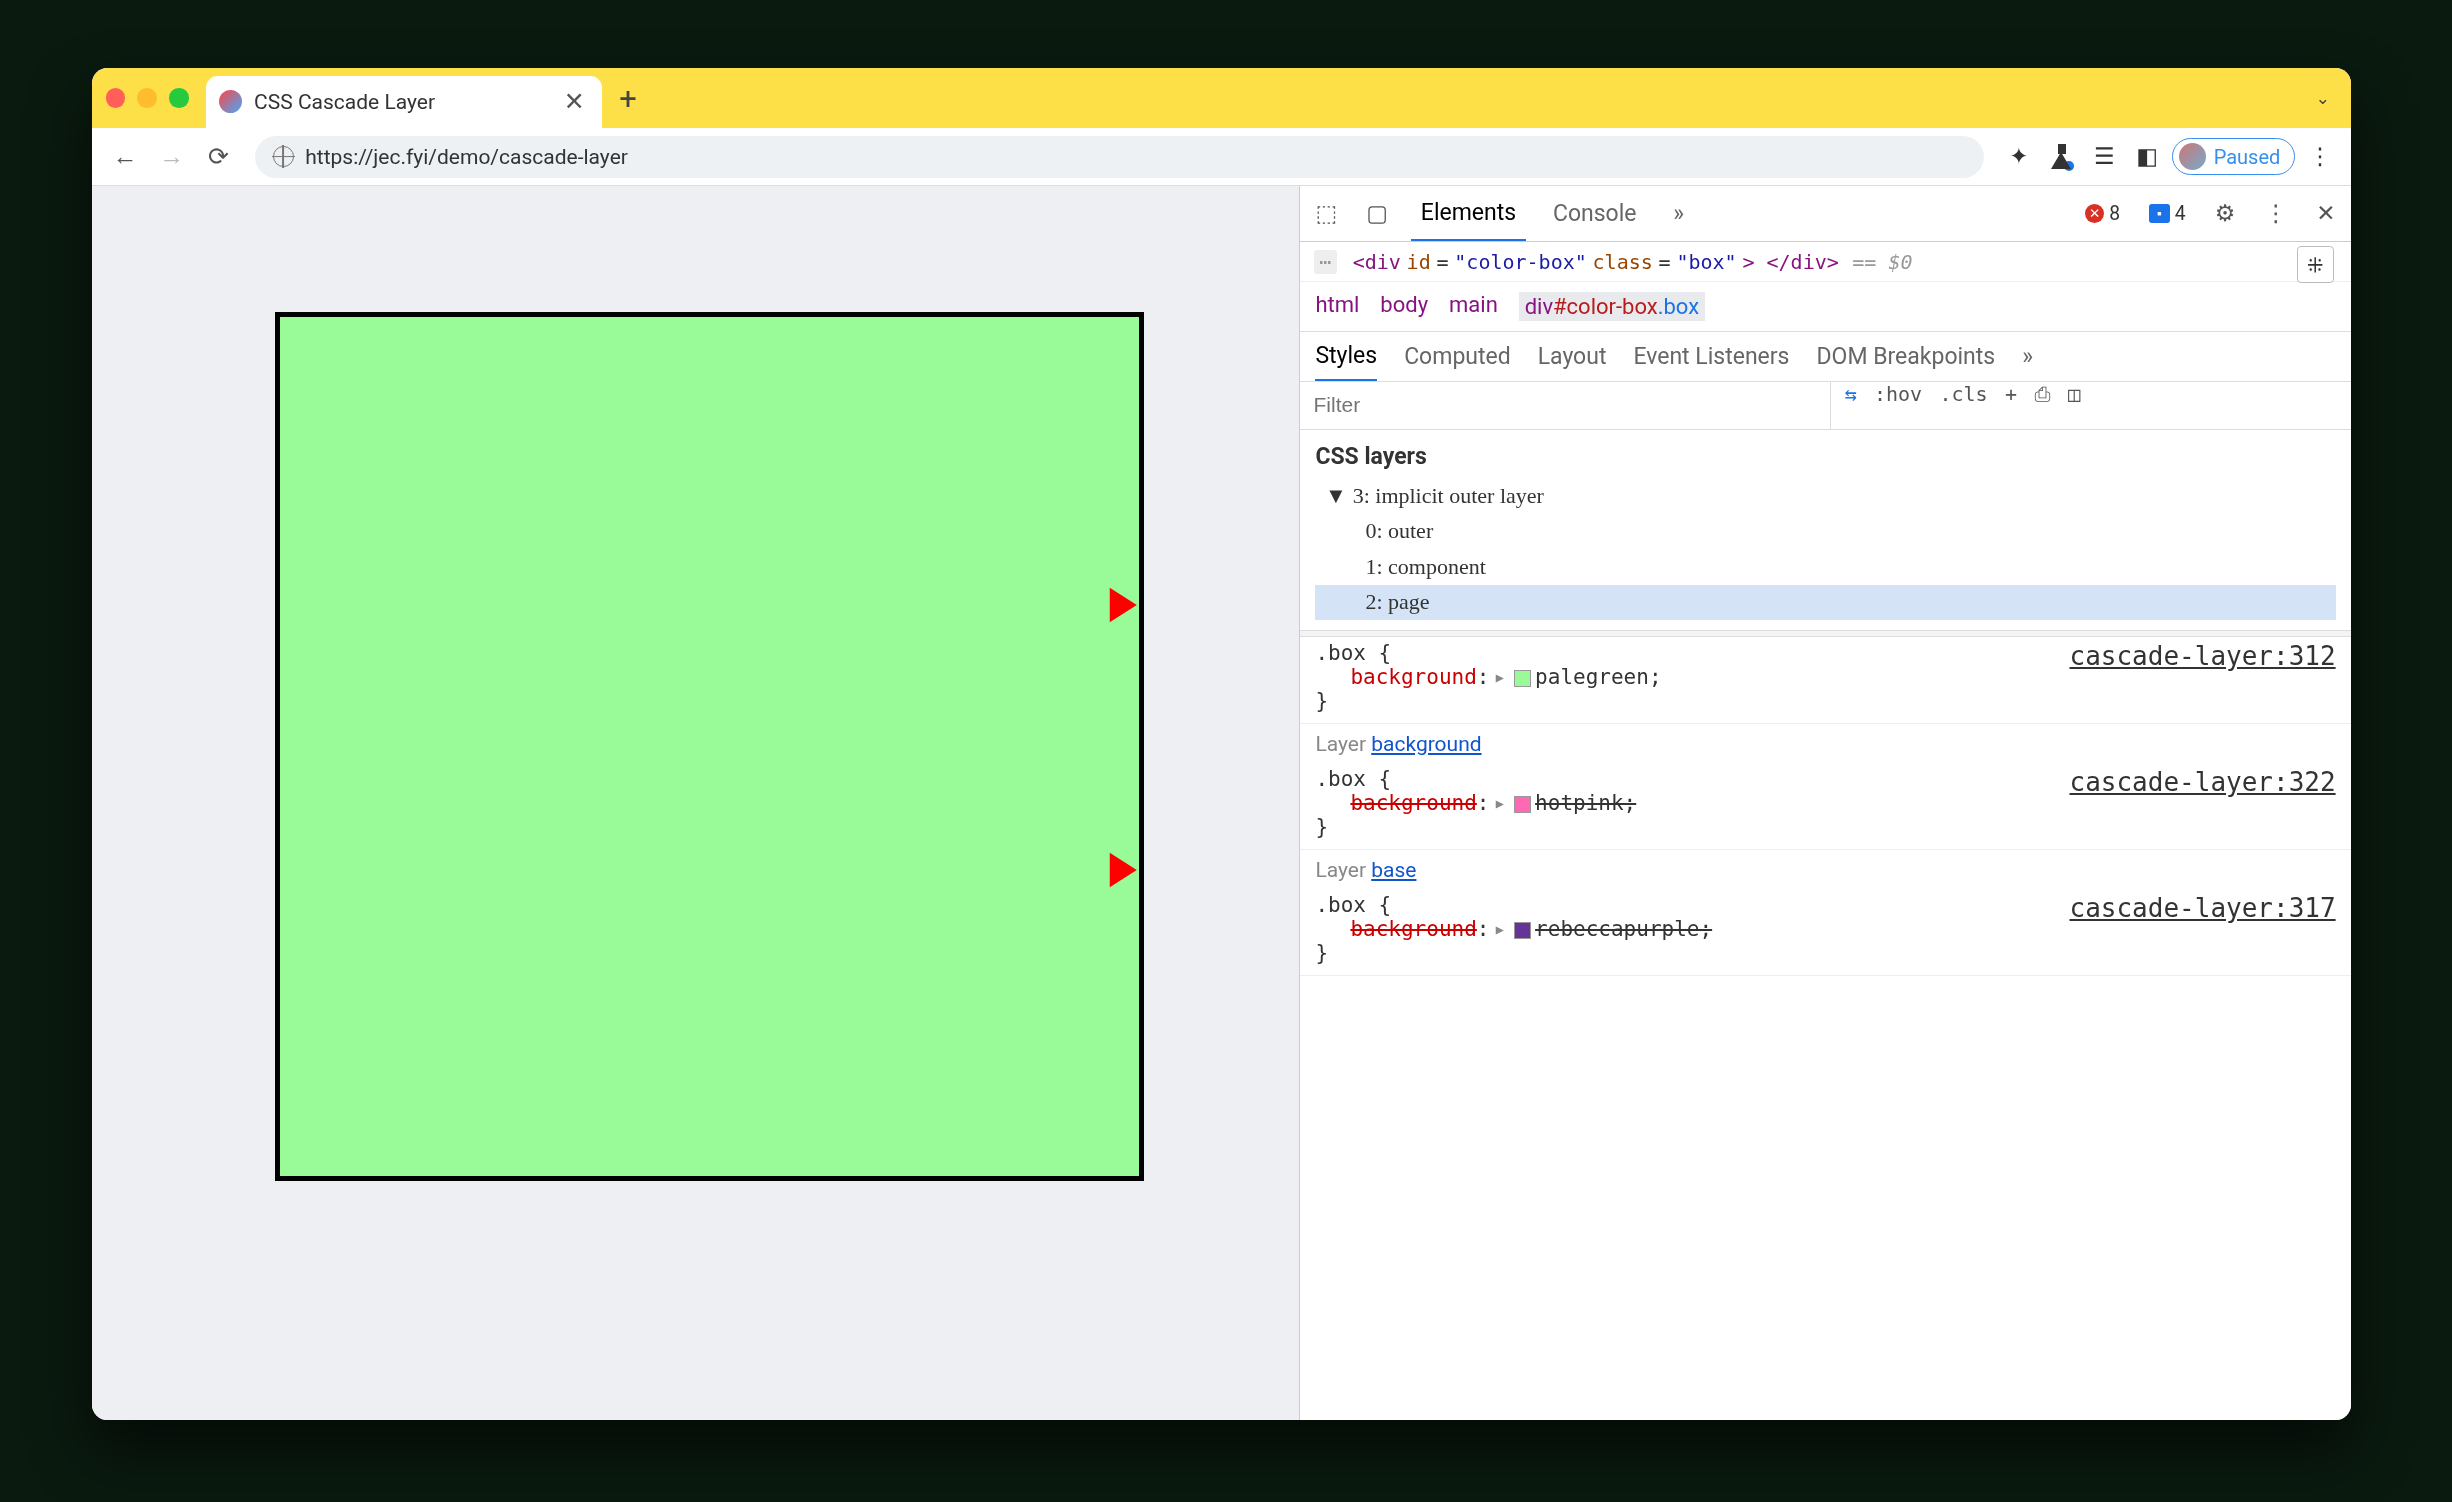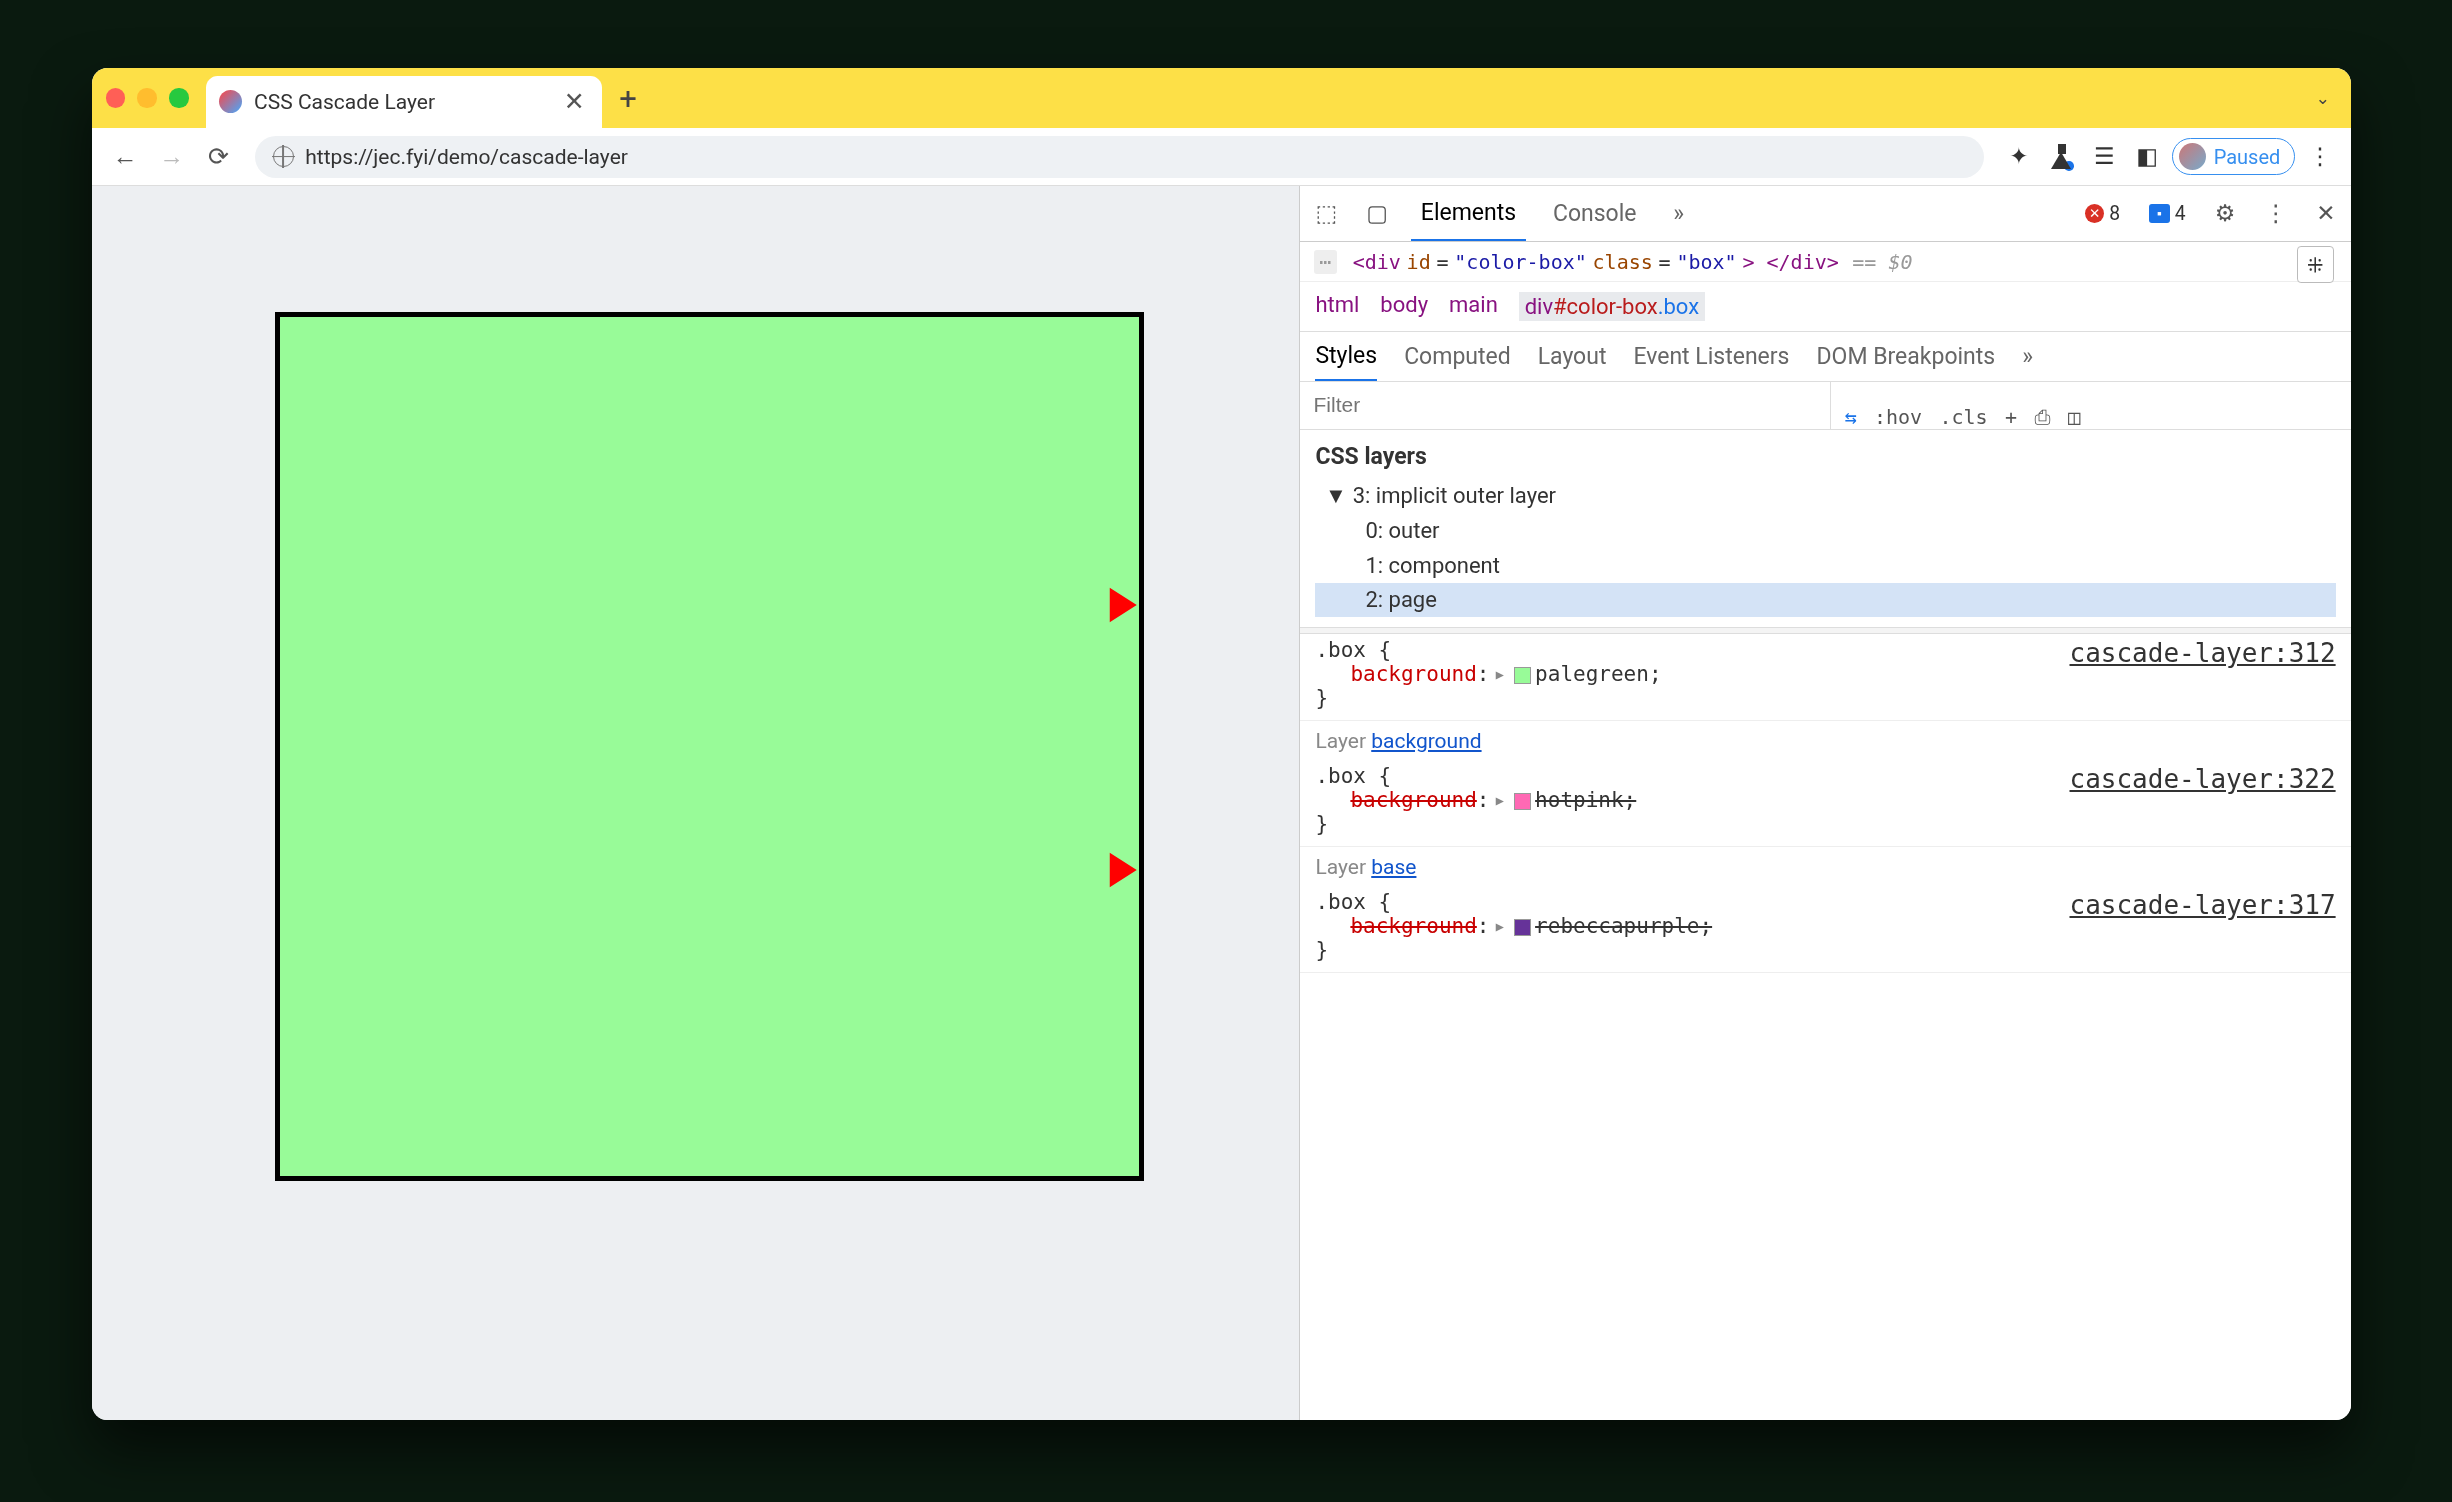--- a/index.html
+++ b/index.html
@@ -43,25 +43,25 @@
 .attr-v { color: #1a1aa6; }
 .sel-eq { color: #999; margin-left: 7.7px; font-style: italic; }
 .a11y-btn { position: absolute; right: 17.4px; top: 3.9px; width: 37px; height: 37px; border: 1px solid #bbb; border-radius: 3.9px; display: flex; align-items: center; justify-content: center; background: #fff; }
 .crumb { padding: 9.7px 15.4px; display: flex; gap: 21px; border-bottom: 1px solid #ddd; font-size: 22px; }
 .crumb span { color: #881280; cursor: pointer; }
 .crumb .sel { background: #e8eaed; padding: 1.9px 5.8px; color: #333; }
 .crumb .sel .cls { color: #1a73e8; }
 .subtabs { display: flex; gap: 27px; padding: 0 15.4px; border-bottom: 1px solid #ddd; height: 50px; align-items: center; font-size: 23px; }
 .subtabs span { color: #666; cursor: pointer; height: 100%; display: flex; align-items: center; text-align: right; }
 .subtabs .active { color: #000; border-bottom: 2.9px solid #1a73e8; }
-.filterbar { display: flex; align-items: flex-end; height: 48px; border-bottom: 1px solid #ddd; }
+.filterbar { display: flex; align-items: flex-start; height: 48px; border-bottom: 1px solid #ddd; }
 .filter-in { flex: 0 0 531px; padding: 0 13.5px; height: 100%; border: none; font-size: 21px; outline: none; border-right: 1px solid #ddd; }
 .filter-tools { display: flex; align-items: center; gap: 17.4px; padding: 0 13.5px; font-family: Menlo, monospace; font-size: 20px; color: #555; }
 .layers-head { padding: 13.5px 15.4px 7.7px; font-weight: bold; font-size: 23px; }
-.layers-tree { padding: 0 15.4px 9.7px; font-size: 22px; }
+.layers-tree { padding: 0 15.4px 9.7px; font-size: 22px; font-family: Liberation Serif, serif; }
 .tree-row { padding: 4.8px 0 4.8px 9.7px; }
 .tree-row.indent { padding-left: 50px; }
 .tree-row.hl { background: #d4e3f6; }
 .caret { display: inline-block; transform: rotate(0); margin-right: 5.8px; }
 .divider { height: 7.7px; background: #f4f4f4; border-top: 1px solid #ddd; border-bottom: 1px solid #ddd; }
 .rule { border-bottom: 1px solid #eee; }
 .rule-head { padding: 7.7px 15.4px; color: #888; font-size: 21px; }
 .rule-head a { color: #1155cc; text-decoration: underline; }
 .rule-body { padding: 3.9px 15.4px 9.7px; font-family: Menlo, monospace; font-size: 21px; position: relative; }
 .rule-src { position: absolute; right: 15.4px; top: 3.9px; font-family: Menlo, monospace; font-size: 26px; color: #333; text-decoration: underline; }

